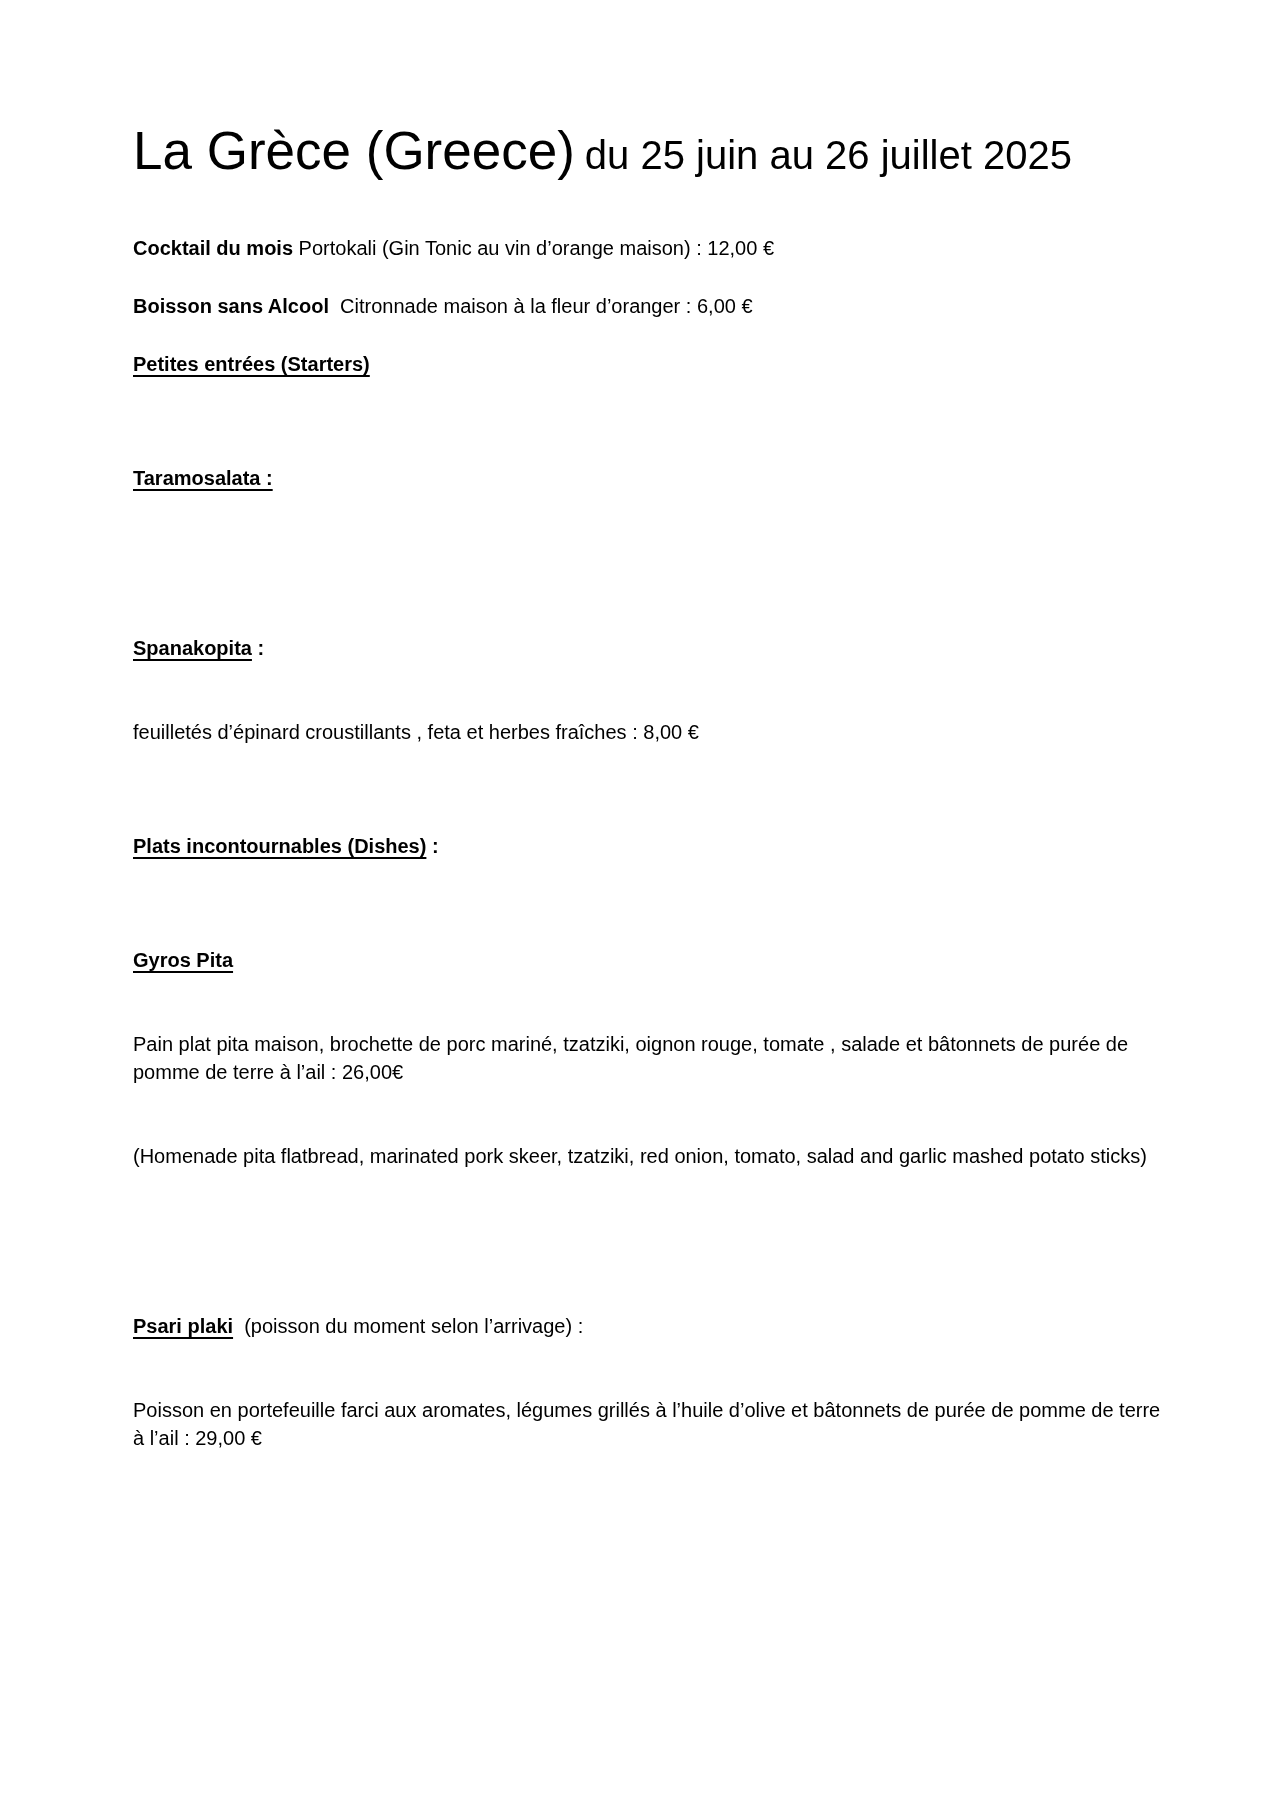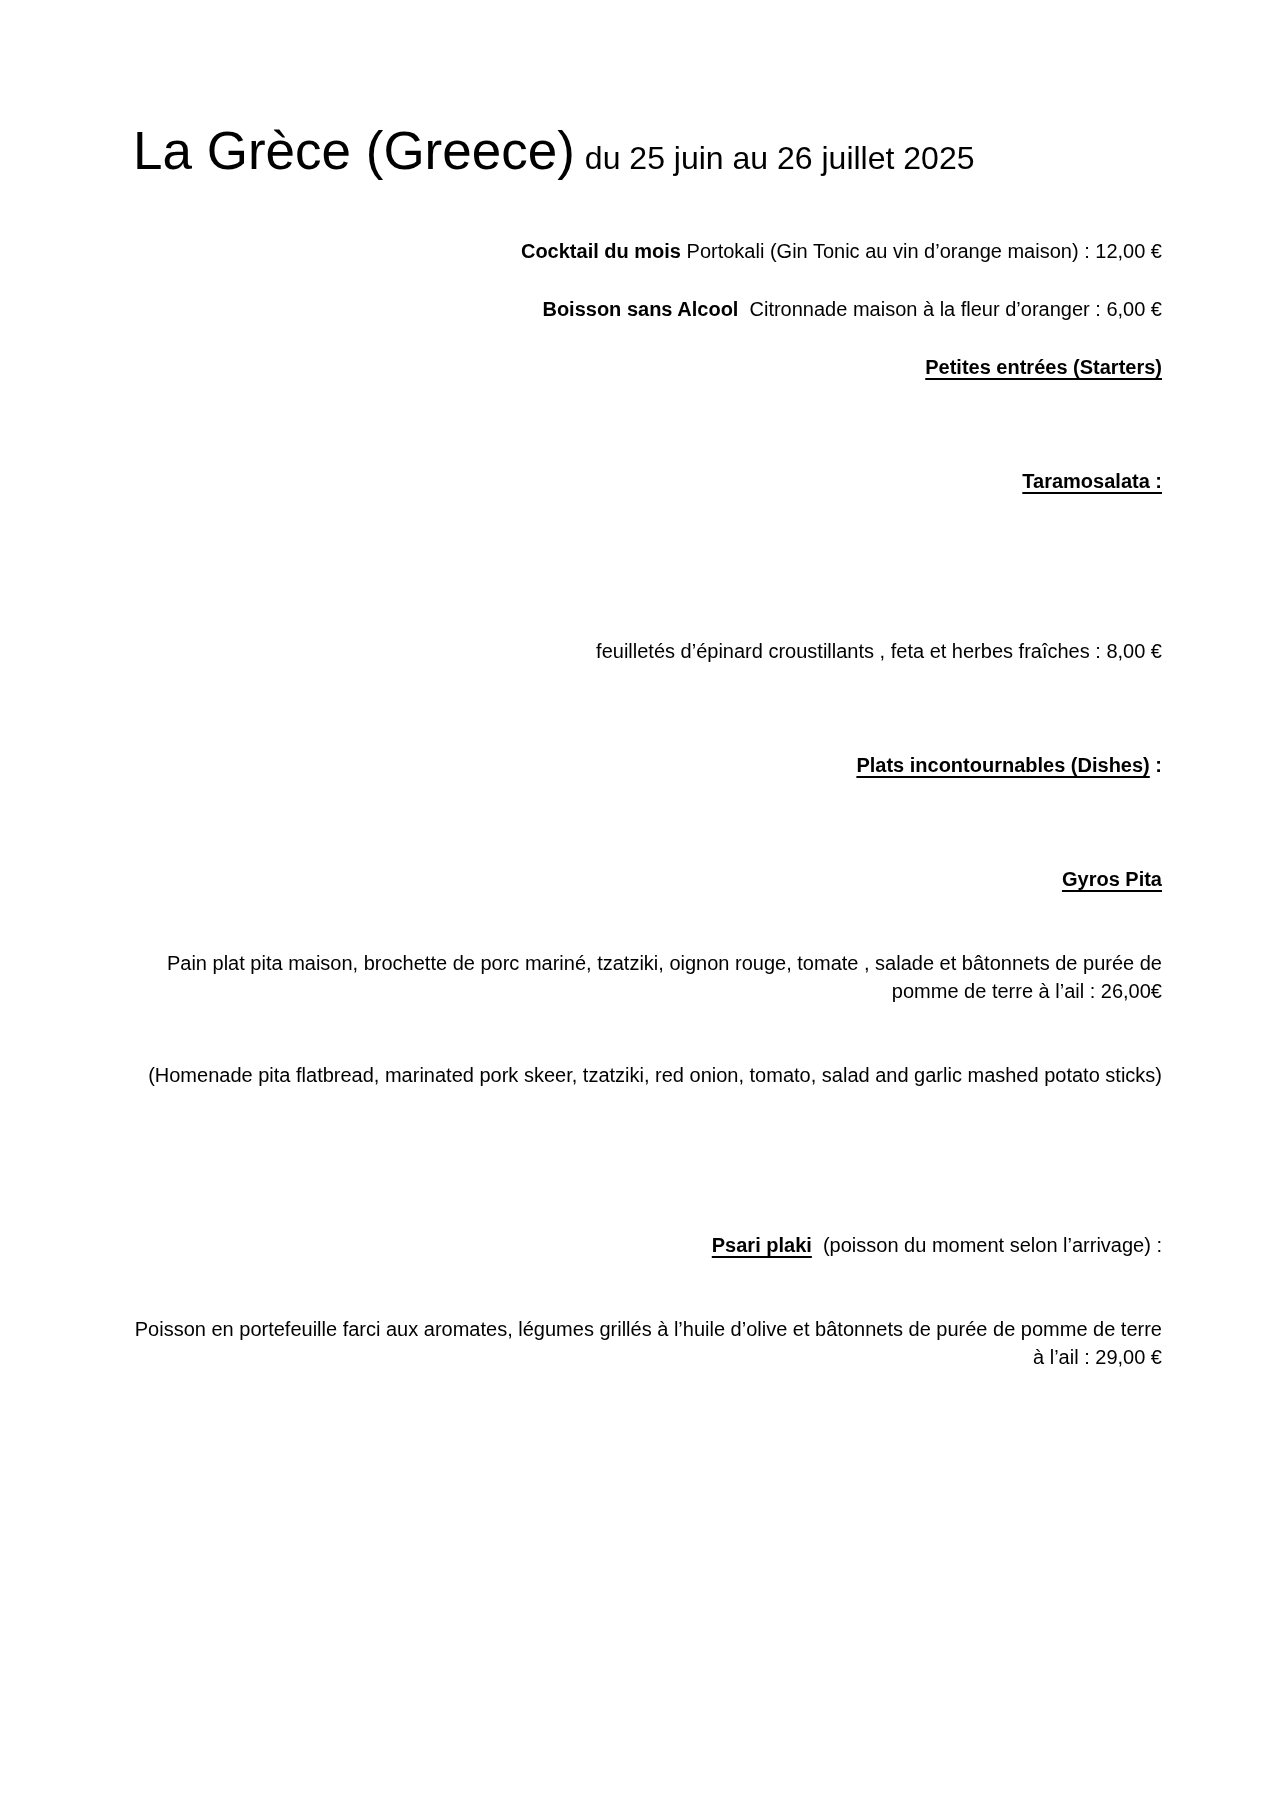--- a/index.html
+++ b/index.html
@@ -22,28 +22,27 @@
     width: 1280px;
   }
   h1.menu-title {
     margin: 0 0 46px 0;
     font-weight: 400;
     font-size: 53px;
     line-height: 66px;
     white-space: nowrap;
   }
   h1.menu-title .date-range {
-    font-size: 32px;
+    font-size: 40px;
     font-weight: 400;
     margin-left: 10px;
   }
   .block {
     margin: 13px 0 30px 0;
     white-space: pre-wrap;
-    text-align: right;
   }
   .b { font-weight: 700; }
   .u {
     text-decoration: underline;
     text-underline-offset: 4px;
     text-decoration-thickness: 1.5px;
   }
   .b.u { text-decoration-thickness: 2px; }
 </style>
 </head>
@@ -58,20 +57,21 @@
   <p class="block"><span class="b">Boisson sans Alcool</span><span>  Citronnade maison à la fleur d’oranger : 6,00 €</span></p>
 
 
   <p class="block"><span class="b u">Petites entrées (Starters)</span></p>
 
   <div class="block">
     <div><span class="b u">Taramosalata :</span></div>
   </div>
 
   <div class="block">
+    <div><span class="b u">Spanakopita</span><span class="b"> :</span></div>
     <div>feuilletés d’épinard croustillants , feta et herbes fraîches : 8,00 €</div>
   </div>
 
   <p class="block"><span class="b u">Plats incontournables (Dishes)</span><span class="b"> :</span></p>
 
   <div class="block">
     <div><span class="b u">Gyros Pita</span></div>
     <div>Pain plat pita maison, brochette de porc mariné, tzatziki, oignon rouge, tomate , salade et bâtonnets de purée de pomme de terre à l’ail : 26,00€</div>
     <div>(Homenade pita flatbread, marinated pork skeer, tzatziki, red onion, tomato, salad and garlic mashed potato sticks)</div>
   </div>

